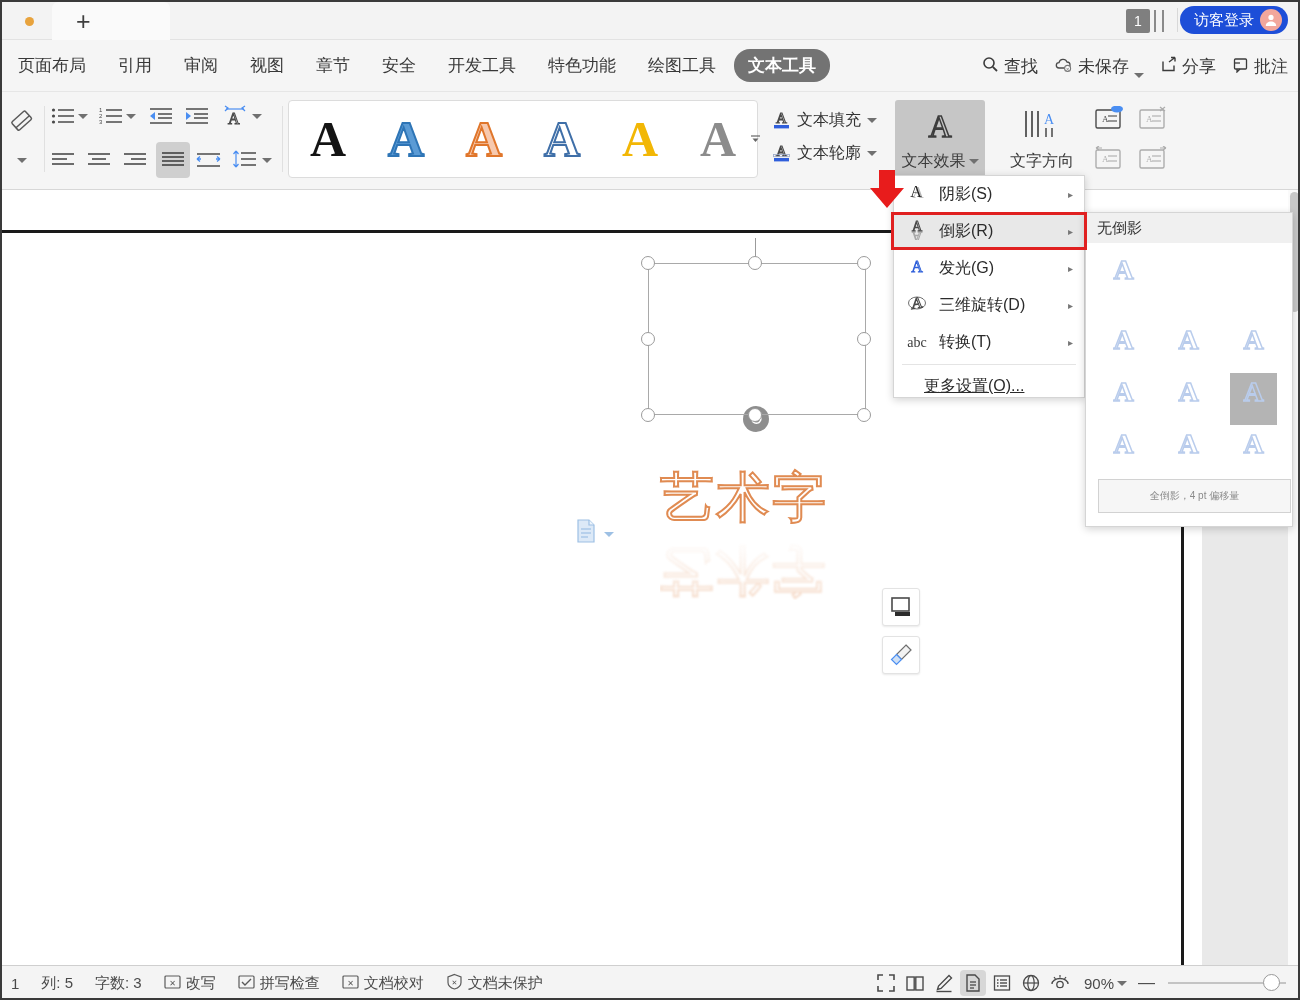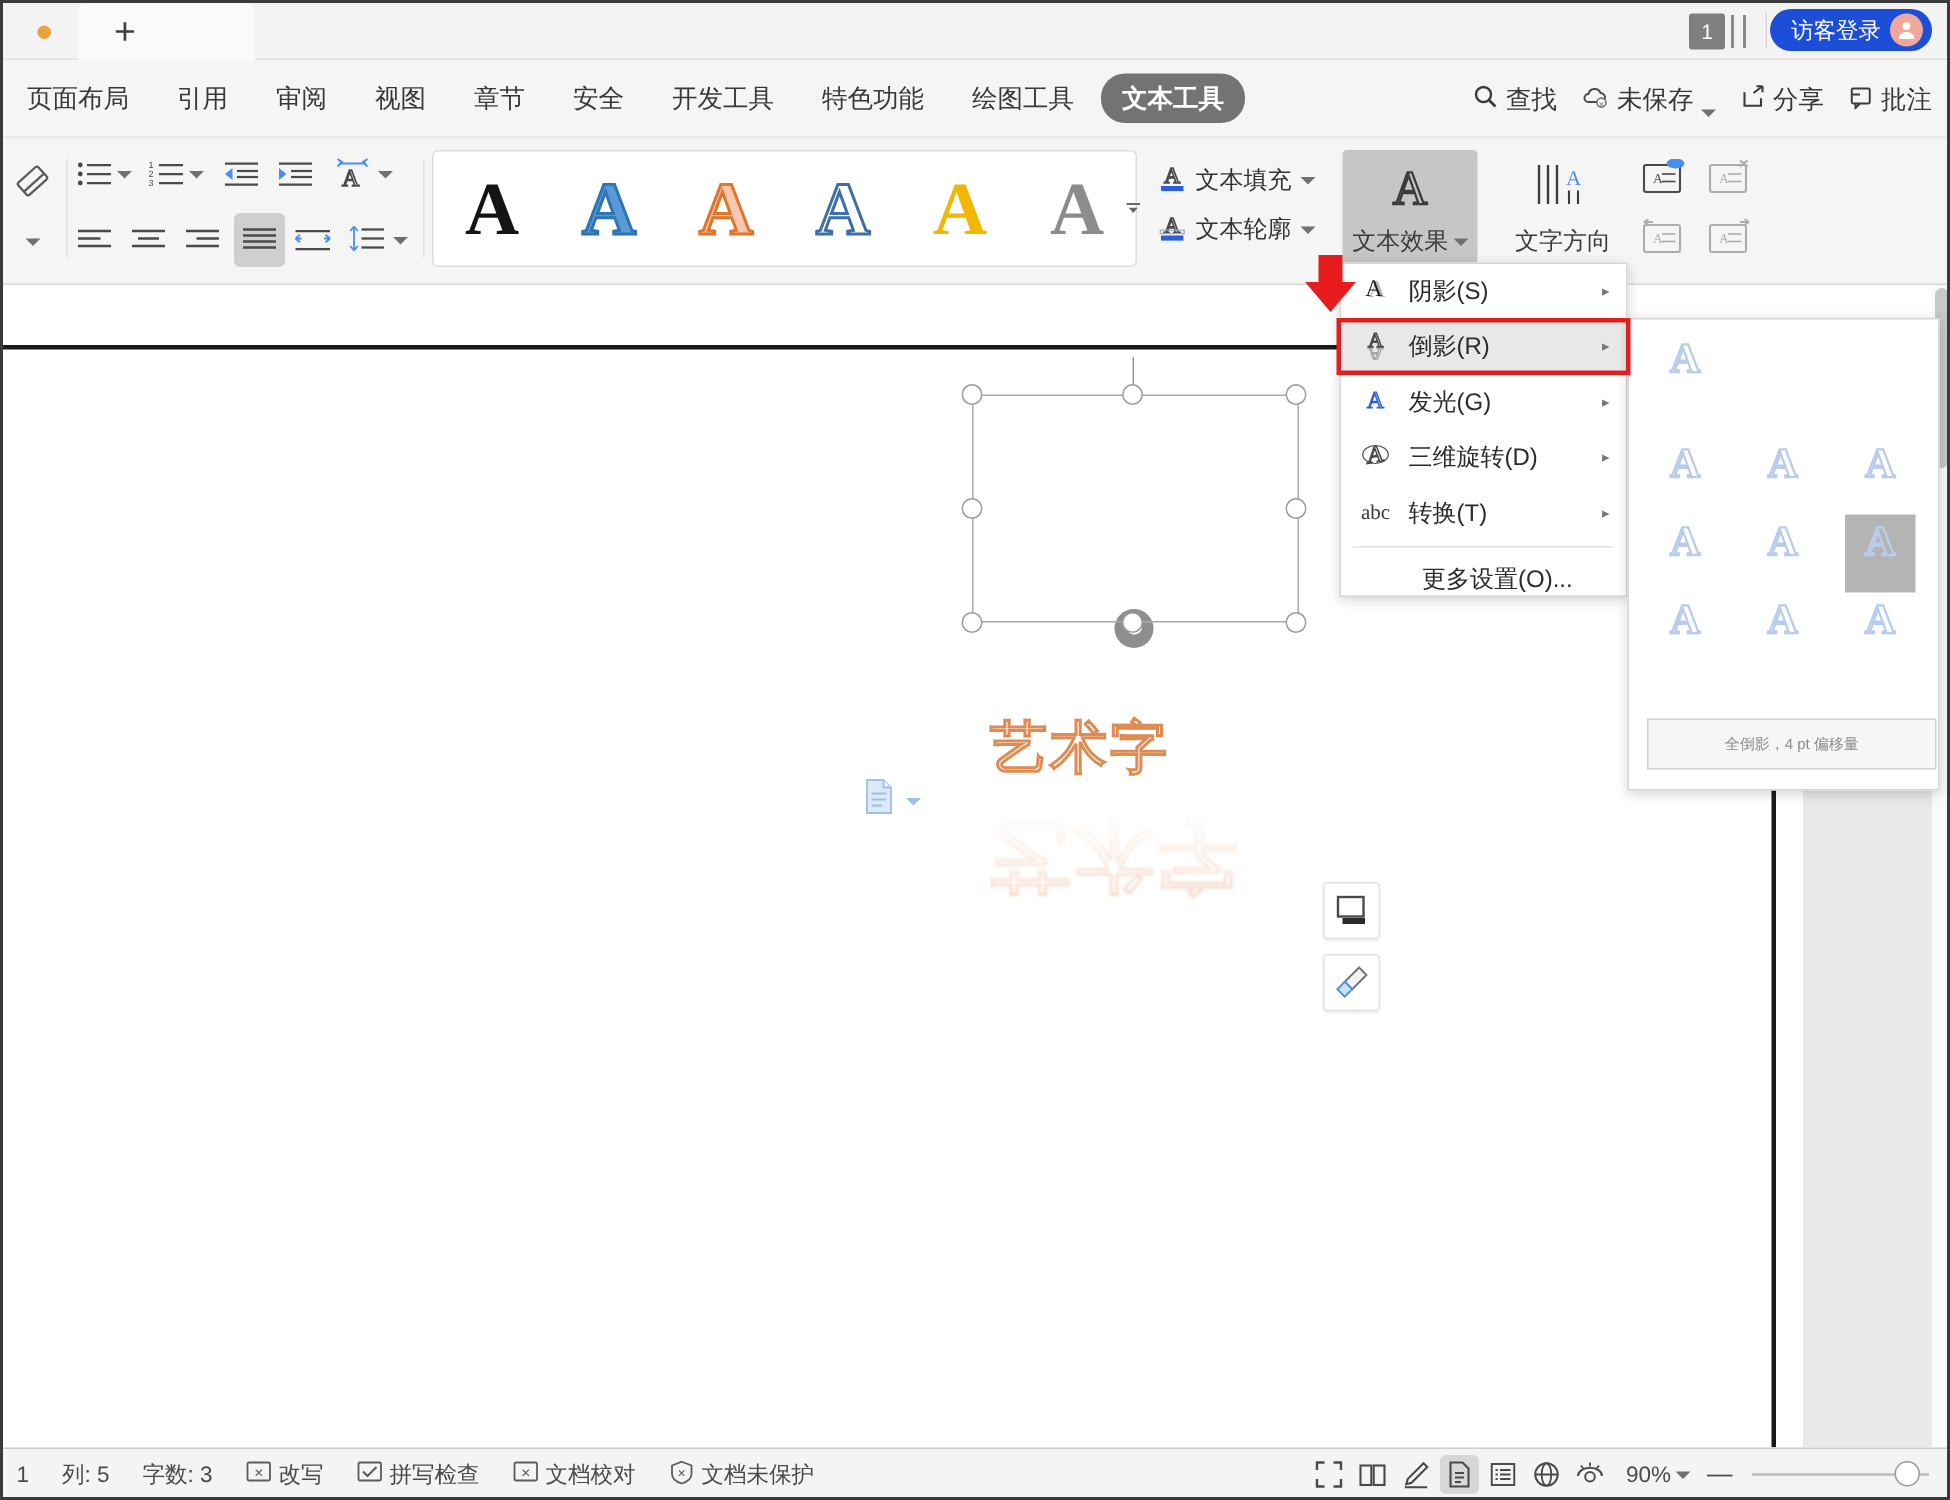--- a/index.html
+++ b/index.html
@@ -140,21 +140,21 @@
     background: #ffffff; border: 1px solid #9b9b9b;
   }
   .rot-stem { position: absolute; left: 755px; top: 48px; width: 1px; height: 26px; background: #9b9b9b; }
   .rot-knob {
     position: absolute; left: 743px; top: 216px; width: 26px; height: 26px; border-radius: 50%;
     background: #8e8e8e; display: flex; align-items: center; justify-content: center;
     color: #fff; font-size: 17px;
   }
   .wordart-text {
     position: absolute; left: 660px; top: 278px; width: 200px; height: 62px;
-    font-size: 38px; line-height: 60px; letter-spacing: 2px;
+    font-size: 54px; line-height: 60px; letter-spacing: 2px;
     color: transparent; -webkit-text-stroke: 2px #e08b52;
     font-family: "DejaVu Sans", sans-serif; white-space: nowrap;
   }
   .wordart-refl {
     position: absolute; left: 660px; top: 348px; width: 200px; height: 62px;
     font-size: 54px; line-height: 60px; letter-spacing: 2px;
     color: transparent; -webkit-text-stroke: 2px #e08b52;
     font-family: "DejaVu Sans", sans-serif; white-space: nowrap;
     transform: scaleY(-1); opacity: 0.30; filter: blur(1px);
     -webkit-mask-image: linear-gradient(to top, transparent 0%, #000 95%);
@@ -652,33 +652,34 @@
       </span>
       <span>三维旋转(D)</span>
       <span class="mi-arrow">▸</span>
     </div>
     <div class="mi">
       <span class="mi-icon" style="font-size:14px; color:#3a3a3a; font-family:'Liberation Serif',serif;">abc</span>
       <span>转换(T)</span>
       <span class="mi-arrow">▸</span>
     </div>
     <div class="menu-sep"></div>
-    <div class="mi" style="padding-left:54px;">
+    <div class="mi" style="padding-left:30px;text-decoration:underline;">
       <span>更多设置(O)...</span>
     </div>
   </div>
   <div class="hl-ring"></div>
 
   <div class="red-arrow">
     <svg width="46" height="42" viewBox="0 0 46 42">
         <path d="M11 2h16v18h9L19 40 2 20h9z" fill="#e81c1c"></path>
       </svg>
   </div>
 
   <div class="submenu">
+    <div class="sub-head">无倒影</div>
     <div class="sub-pad">
       <div class="thumb-row">
         <div class="thumb">A</div>
       </div>
     </div>
     <div class="sub-pad">
       <div class="thumb-row">
         <div class="thumb">A</div>
         <div class="thumb">A</div>
         <div class="thumb">A</div>

